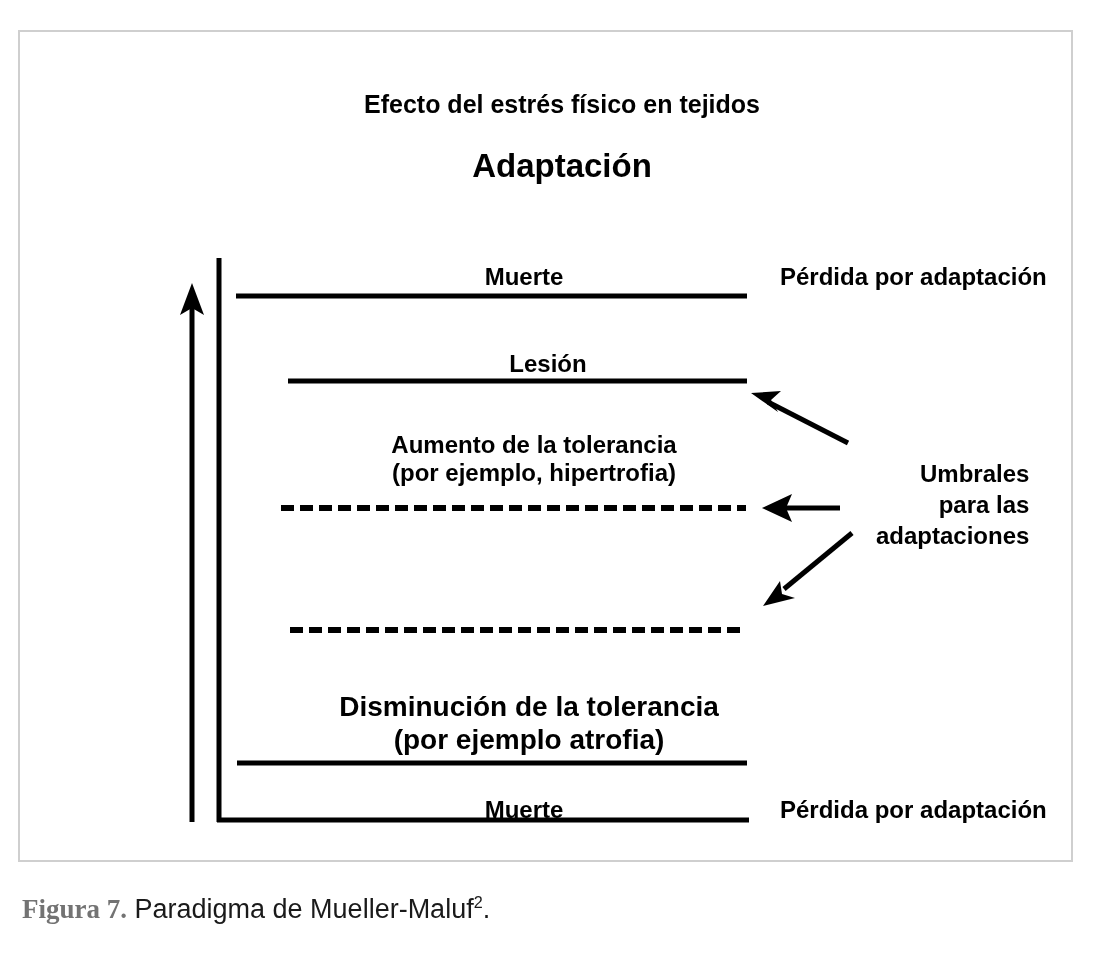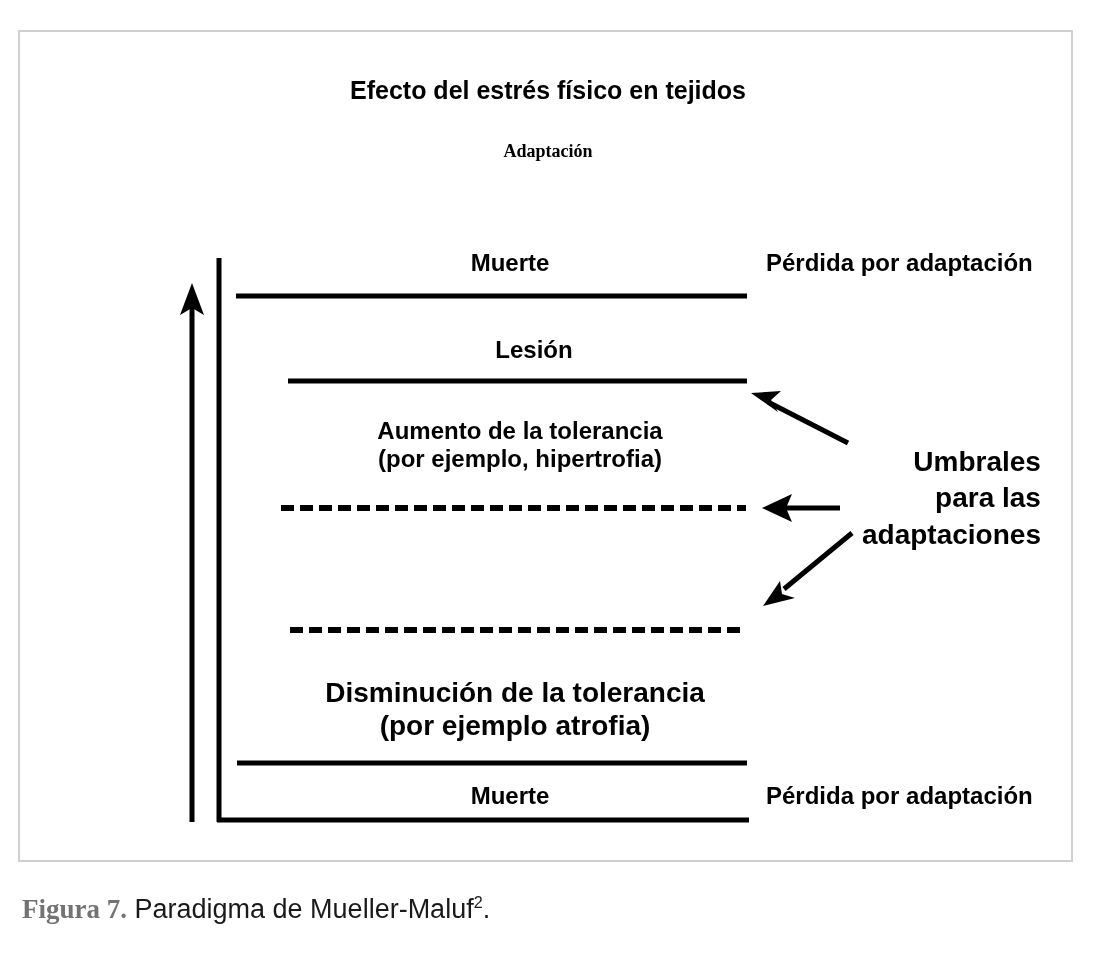--- a/index.html
+++ b/index.html
@@ -36,39 +36,38 @@
     width: 1104px;
     height: 870px;
     pointer-events: none;
   }
   .lbl {
     position: absolute;
     color: #000000;
     font-weight: bold;
     line-height: 1.18;
     white-space: pre;
-    margin: 2px;
+    margin: 16px;
   }
   .lbl-center {
     text-align: center;
     transform: translateX(-50%);
   }
   .lbl-left {
     text-align: right;
   }
   #title {
     top: 74px;
     left: 546px;
     font-size: 25px;
   }
   #subtitle {
-    top: 139px;
+    top: 131px;
     left: 546px;
-    font-size: 18px;
-    font-family: Liberation Serif, serif;
+    font-size: 33px;
   }
   #zone-muerte-top {
     top: 247px;
     left: 508px;
     font-size: 24px;
   }
   #zone-lesion {
     top: 334px;
     left: 532px;
     font-size: 24px;
@@ -105,21 +104,21 @@
   }
   #axis-label {
     top: 526px;
     left: 52px;
     font-size: 24px;
     line-height: 1.3;
   }
   #thresholds-label {
     top: 442px;
     left: 860px;
-    font-size: 28px;
+    font-size: 24px;
     line-height: 1.3;
   }
   #caption {
     position: absolute;
     left: 22px;
     top: 893px;
     font-size: 27px;
     color: #1a1a1a;
     white-space: pre;
   }

